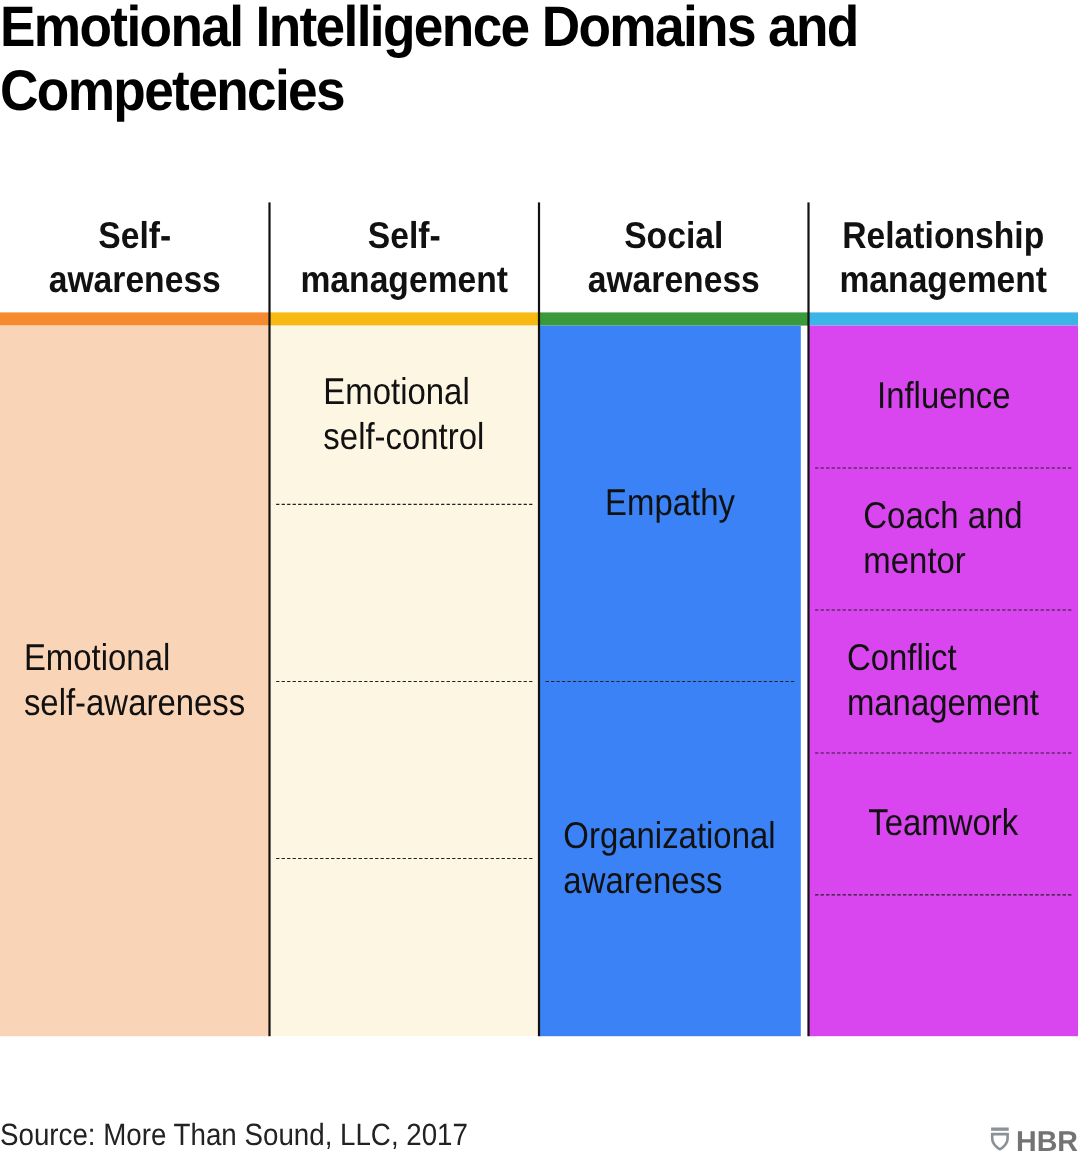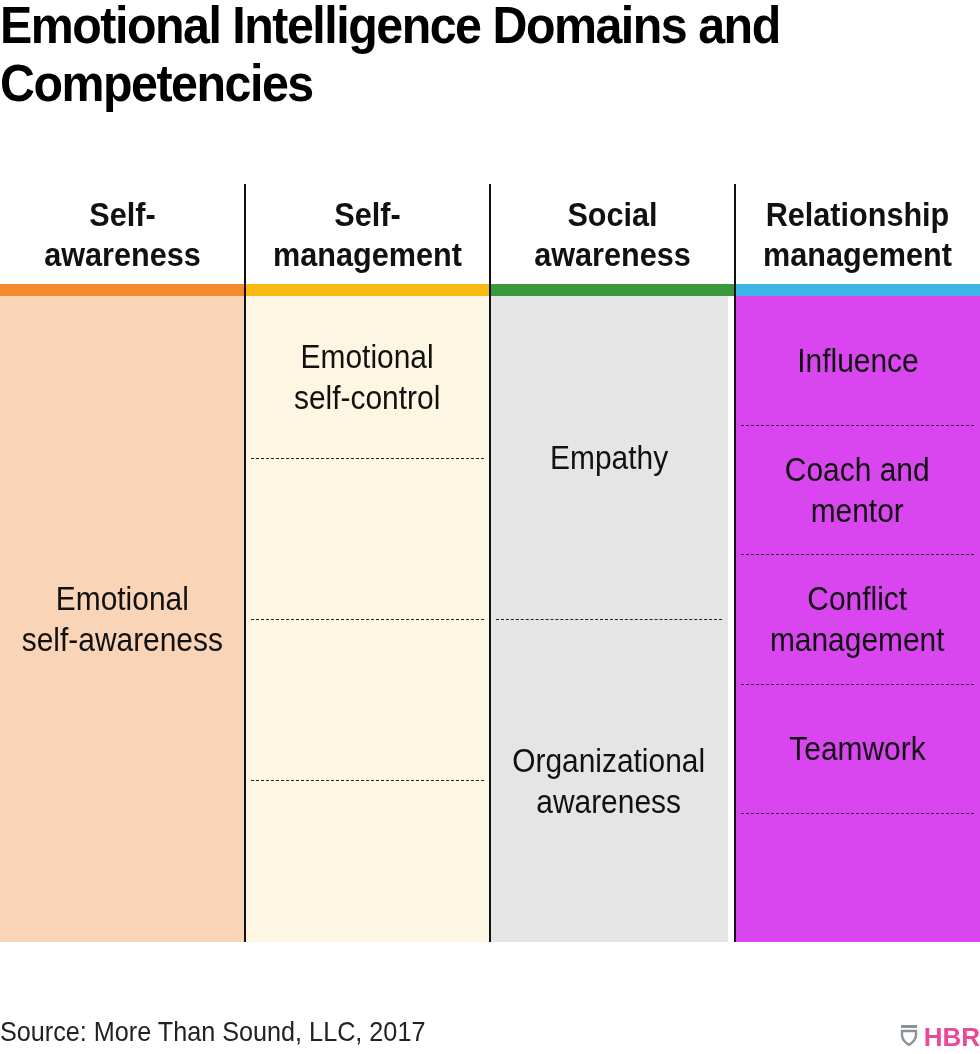--- a/index.html
+++ b/index.html
@@ -25,37 +25,37 @@
   .head span { display: block; }
 
   .bar { position: absolute; top: 100px; height: 12px; }
 
   .col { position: absolute; top: 112px; height: 646px; }
 
   .vline { position: absolute; top: 0; width: 2px; height: 758px; background: #111; }
 
   .cell {
     position: absolute; left: 0; width: 100%;
-    display: flex; align-items: center; justify-content: center; text-align: center;
+    display: flex; align-items: center; justify-content: center; 
     font-size: 34px; line-height: 41px; color: #111;
   }
   .cell-text { display: block; transform: scaleX(0.88); white-space: pre-line; }
 
   .dash {
     position: absolute; left: 6px; right: 6px; height: 0;
     border-top: 1.5px dashed #222;
   }
 
   .footer {
     position: absolute; left: 0; top: 1016px; font-size: 28px; color: #222;
     transform: scaleX(0.9); transform-origin: left top;
   }
   .logo {
     position: absolute; right: 0; top: 1022px; display: flex; align-items: center; gap: 6px;
-    color: #ec4899; font-weight: bold; font-size: 26px; letter-spacing: 0px;
+    color: #737373; font-weight: bold; font-size: 26px; letter-spacing: 0px;
   }
 </style>
 </head>
 <body>
 
 <div class="title">Emotional Intelligence Domains and Competencies</div>
 
 <div class="grid">
 
   <div class="head" style="left:0;width:245px;">
@@ -98,21 +98,21 @@
   <div class="col" style="left:245px;width:245px;background:#fdf6e2;">
     <div class="cell" style="top:0;height:162px;">
       <span class="cell-text">Emotional
 self-control</span>
     </div>
     <div class="dash" style="top:162px;"></div>
     <div class="dash" style="top:323px;"></div>
     <div class="dash" style="top:484px;"></div>
   </div>
 
-  <div class="col" style="left:490px;width:238px;background:#e5e5e5;">
+  <div class="col" style="left:490px;width:238px;background:#3b82f6;">
     <div class="cell" style="top:0;height:323px;">
       <span class="cell-text">Empathy</span>
     </div>
     <div class="dash" style="top:323px;"></div>
     <div class="cell" style="top:323px;height:323px;">
       <span class="cell-text">Organizational
 awareness</span>
     </div>
   </div>
 

